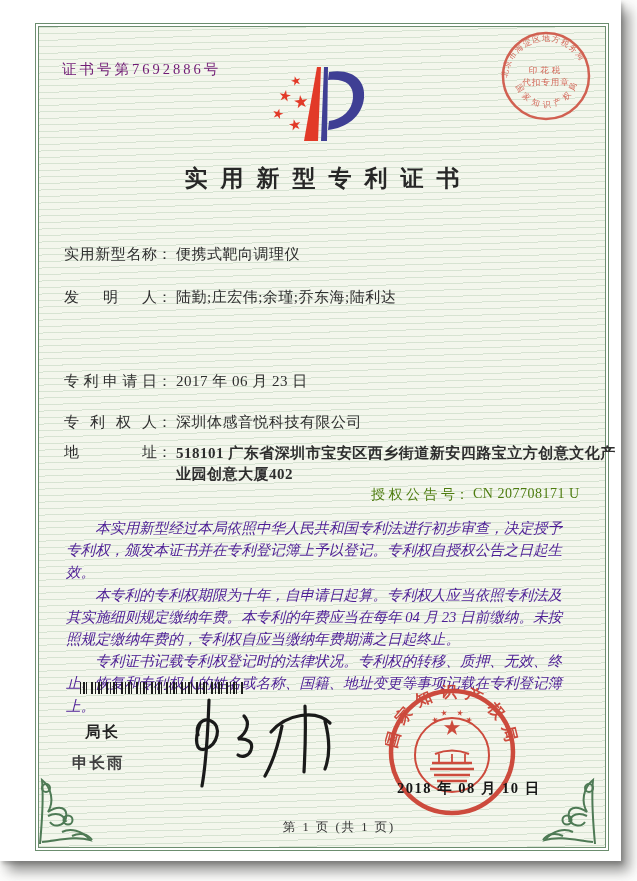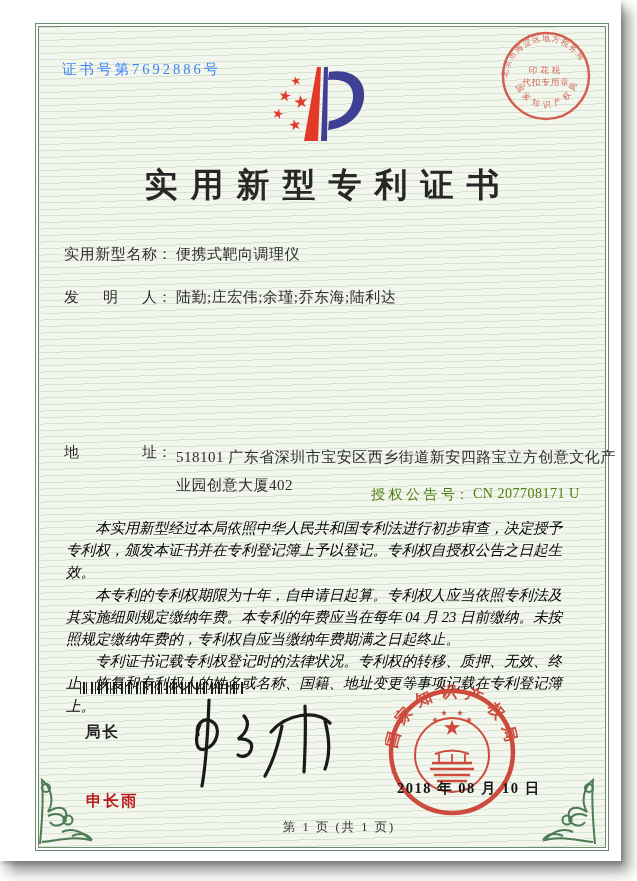--- a/index.html
+++ b/index.html
@@ -5,39 +5,39 @@
   * { margin:0; padding:0; box-sizing:border-box; }
   body { background:#fdfdfc; font-family:"Liberation Serif","DejaVu Serif",serif; }
   .screenshot { position:relative; width:637px; height:881px; background:#fdfdfc; overflow:hidden; }
   .sheet { position:absolute; left:0; top:0; width:621px; height:861px; background:#ffffff;
            box-shadow:8px 10px 12px rgba(62,62,60,0.55), 2px 3px 4px rgba(80,80,78,0.35); }
   .frame { position:absolute; left:35px; top:23px; width:574px; height:828px;
            border:1.5px solid #6b8d6e; }
   .frame-inner { position:absolute; inset:2px; border:1px solid #6b8d6e;
            background-color:#f3f6ec;
            background-image:repeating-linear-gradient(178.5deg, rgba(148,182,148,0.30) 0px, rgba(148,182,148,0.30) 1px, rgba(255,255,255,0) 1px, rgba(255,255,255,0) 6.5px); }
-  .cert-number { position:absolute; left:62px; top:60px; font-size:14.5px; letter-spacing:3px; color:#3b82f6; }
+  .cert-number { position:absolute; left:62px; top:60px; font-size:14.5px; letter-spacing:3px; color:#701a75; }
   .logo { position:absolute; left:240px; top:55px; }
   .tax-seal { position:absolute; left:496px; top:26px; opacity:0.92; }
   .title { position:absolute; left:35px; top:163px; width:574px; text-align:center;
-           font-size:33px; font-weight:700; letter-spacing:13px; text-indent:13px; color:#272727; }
+           font-size:23px; font-weight:700; letter-spacing:13px; text-indent:13px; color:#272727; }
   .field-row { position:absolute; left:64px; font-size:15px; color:#2e2e2e; white-space:nowrap; }
   .field-label { display:inline-block; width:93px; text-align:justify; text-align-last:justify; vertical-align:top; }
   .field-colon { display:inline-block; vertical-align:top; margin-right:4px; }
   .field-value { display:inline-block; vertical-align:top; letter-spacing:0.5px; }
-  .addr .field-value { white-space:normal; width:452px; line-height:28px; }
+  .addr .field-value { white-space:normal; width:452px; line-height:21px;font-weight:bold; }
   .grant-no-group { position:absolute; left:371px; top:486px; font-size:14px; color:#4d7c0f; white-space:nowrap; }
   .grant-no-group .field-label { width:84px; }
   .body-text { position:absolute; left:66px; top:517px; width:510px; font-size:14.6px; line-height:22.2px;
-               color:#000000; font-style:italic; }
+               color:#4c1d95; font-style:italic; }
   .body-text p { text-indent:2em; margin:0; }
   .barcode { position:absolute; left:80px; top:682px; width:163px; height:12px;
              background:repeating-linear-gradient(90deg,#1d1d1d 0 1px,transparent 1px 3px,#1d1d1d 3px 5px,transparent 5px 6px,#1d1d1d 6px 7px,transparent 7px 11px,#1d1d1d 11px 13px,transparent 13px 15px); }
   .sig-title { position:absolute; left:85px; top:722px; font-size:15.5px; font-weight:600; color:#232323; letter-spacing:2px; }
-  .sig-name  { position:absolute; left:86px; top:753px; font-size:15.5px; font-weight:600; color:#b91c1c; letter-spacing:2px;margin-top:38px; }
+  .sig-name  { position:absolute; left:72px; top:753px; font-size:15.5px; font-weight:600; color:#404040; letter-spacing:2px; }
   .signature-svg { position:absolute; left:178px; top:686px; }
   .office-seal { position:absolute; left:385px; top:685px; opacity:0.9; }
   .seal-date { position:absolute; left:397px; top:779px; font-size:14.5px; font-weight:600; color:#161616;
                letter-spacing:1.5px; z-index:6; }
   .footer { position:absolute; left:35px; top:819px; width:574px; text-align:center;
             font-size:12.5px; letter-spacing:2px; color:#333;padding-left:34px; }
   .flourish { position:absolute; z-index:2; }
   .flourish.bl { left:38px;  top:768px; }
   .flourish.br { left:525px; top:768px; transform:scaleX(-1); }
 </style>
@@ -83,20 +83,26 @@
       <text x="50" y="59" text-anchor="middle" font-size="8.5" letter-spacing="1" fill="#cf5546">代扣专用章</text>
     </svg>
 
     <div class="title">实用新型专利证书</div>
 
     <div class="field-row" style="top:245px">
       <span class="field-label">实用新型名称</span><span class="field-colon">：</span><span class="field-value">便携式靶向调理仪</span>
     </div>
     <div class="field-row" style="top:288px">
       <span class="field-label">发明人</span><span class="field-colon">：</span><span class="field-value">陆勤;庄宏伟;余瑾;乔东海;陆利达</span>
+    </div>
+    <div class="field-row" style="top:372px">
+      <span class="field-label">专利申请日</span><span class="field-colon">：</span><span class="field-value">2017 年 06 月 23 日</span>
+    </div>
+    <div class="field-row" style="top:413px">
+      <span class="field-label">专利权人</span><span class="field-colon">：</span><span class="field-value">深圳体感音悦科技有限公司</span>
     </div>
     <div class="field-row addr" style="top:443px">
       <span class="field-label">地址</span><span class="field-colon">：</span><span class="field-value">518101 广东省深圳市宝安区西乡街道新安四路宝立方创意文化产业园创意大厦402</span>
     </div>
     <div class="grant-no-group">
       <span class="field-label">授权公告号</span><span class="field-colon">：</span><span class="field-value">CN 207708171 U</span>
     </div>
 
     <div class="body-text">
       <p>本实用新型经过本局依照中华人民共和国专利法进行初步审查，决定授予专利权，颁发本证书并在专利登记簿上予以登记。专利权自授权公告之日起生效。</p>

